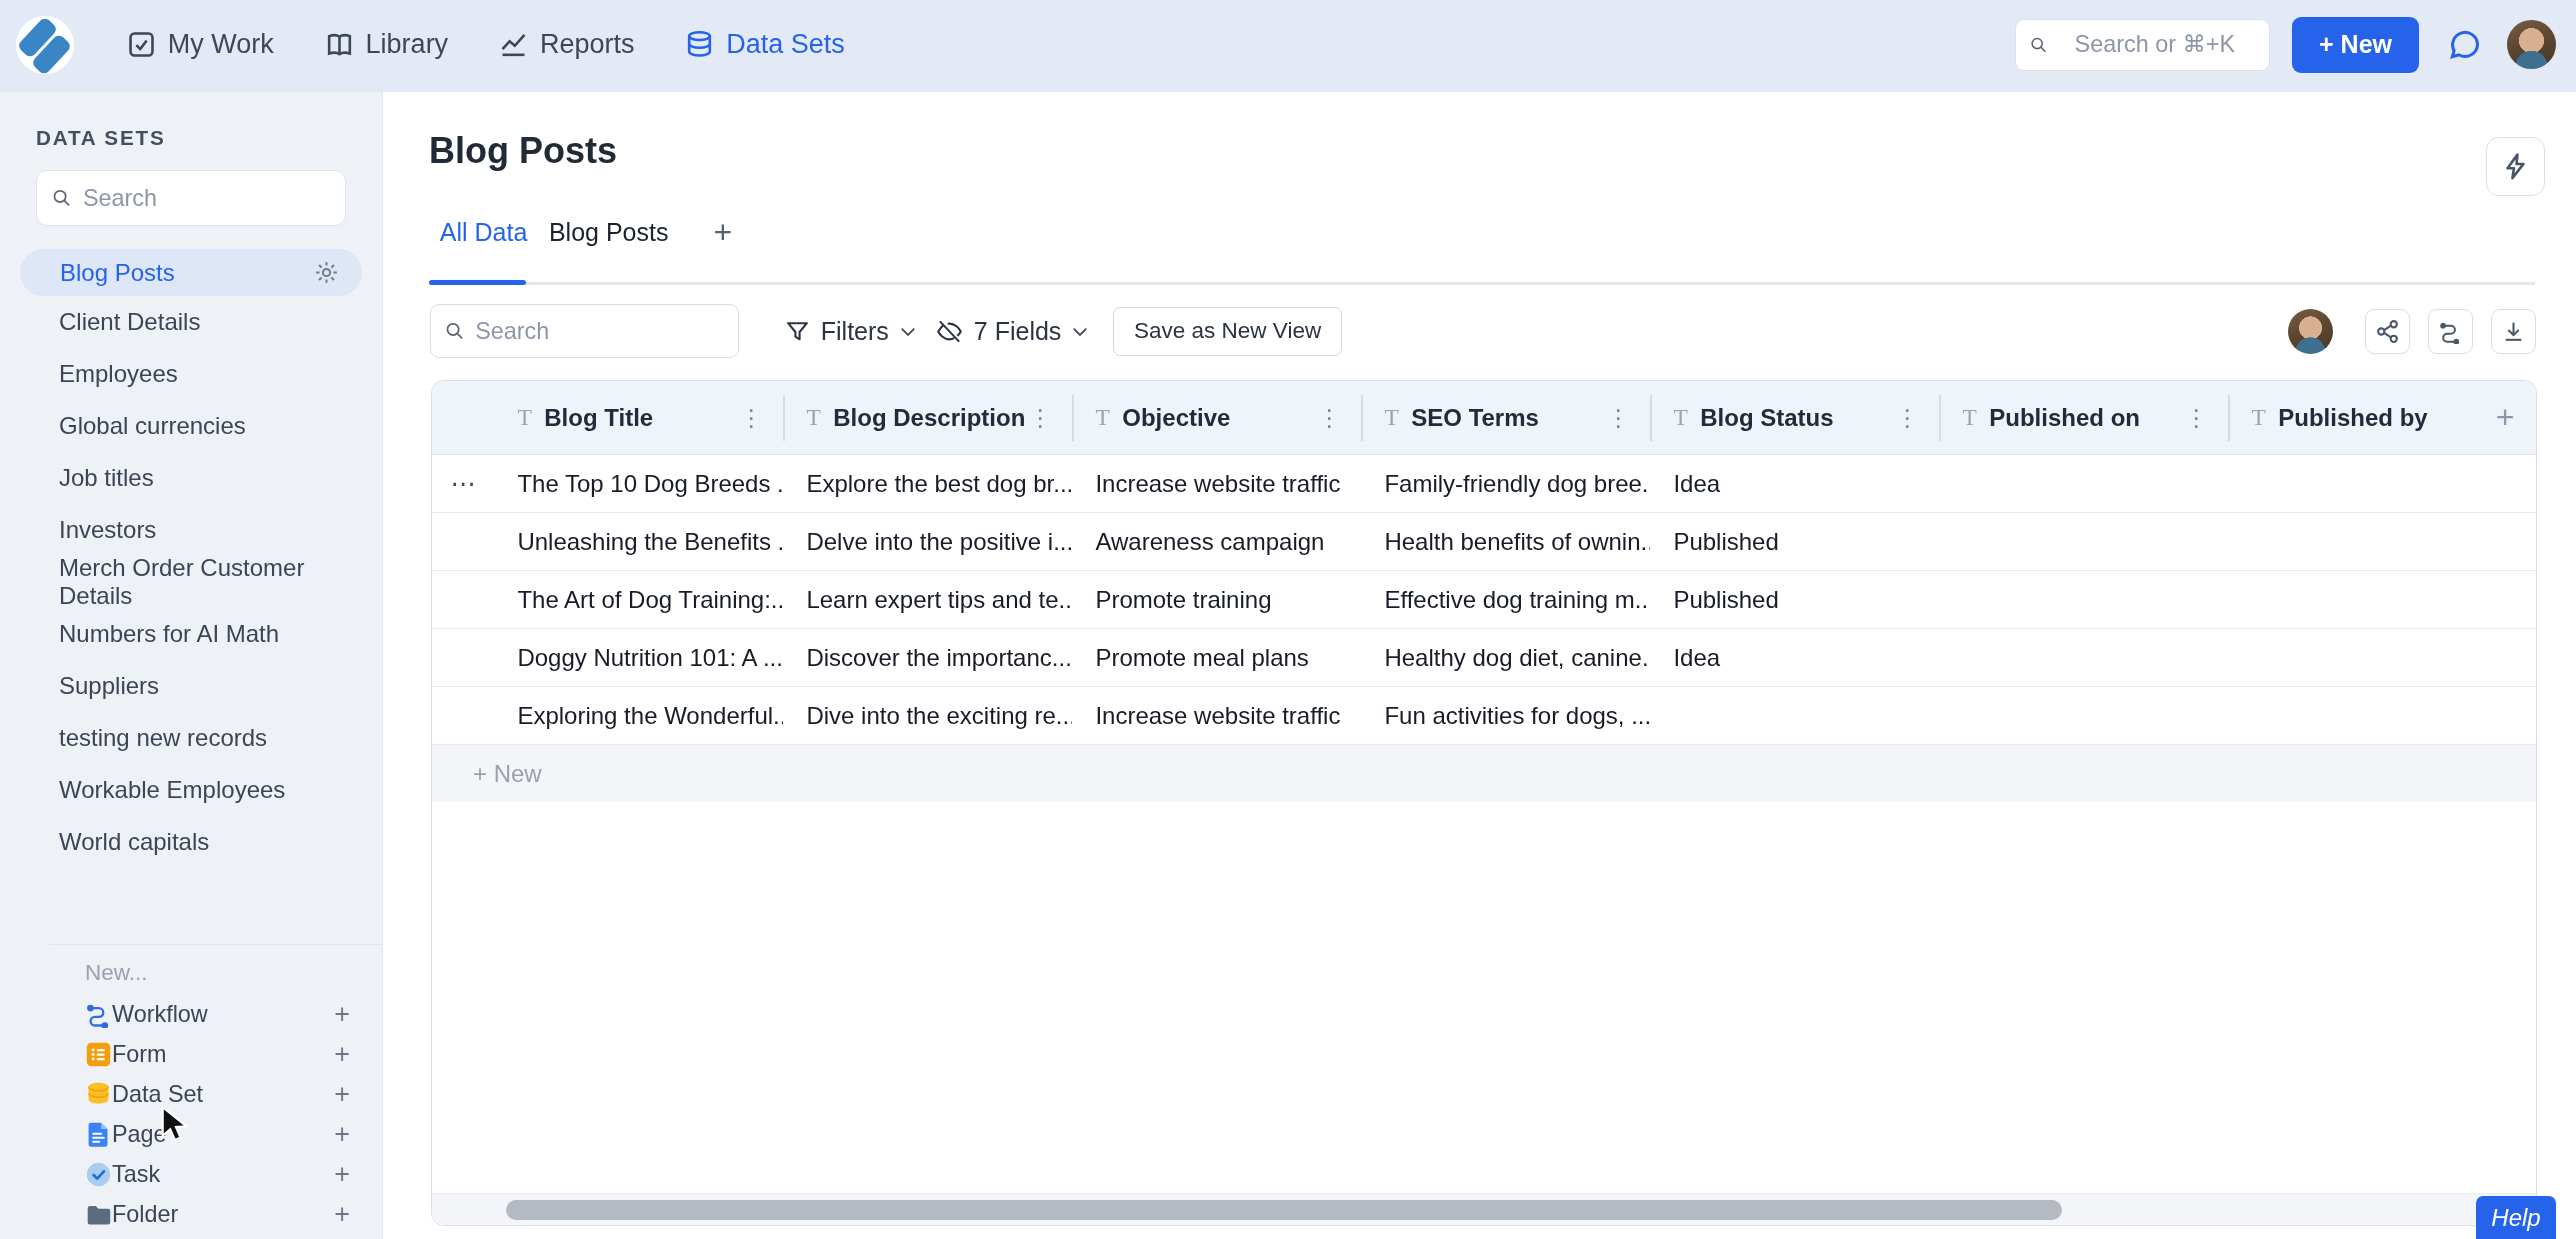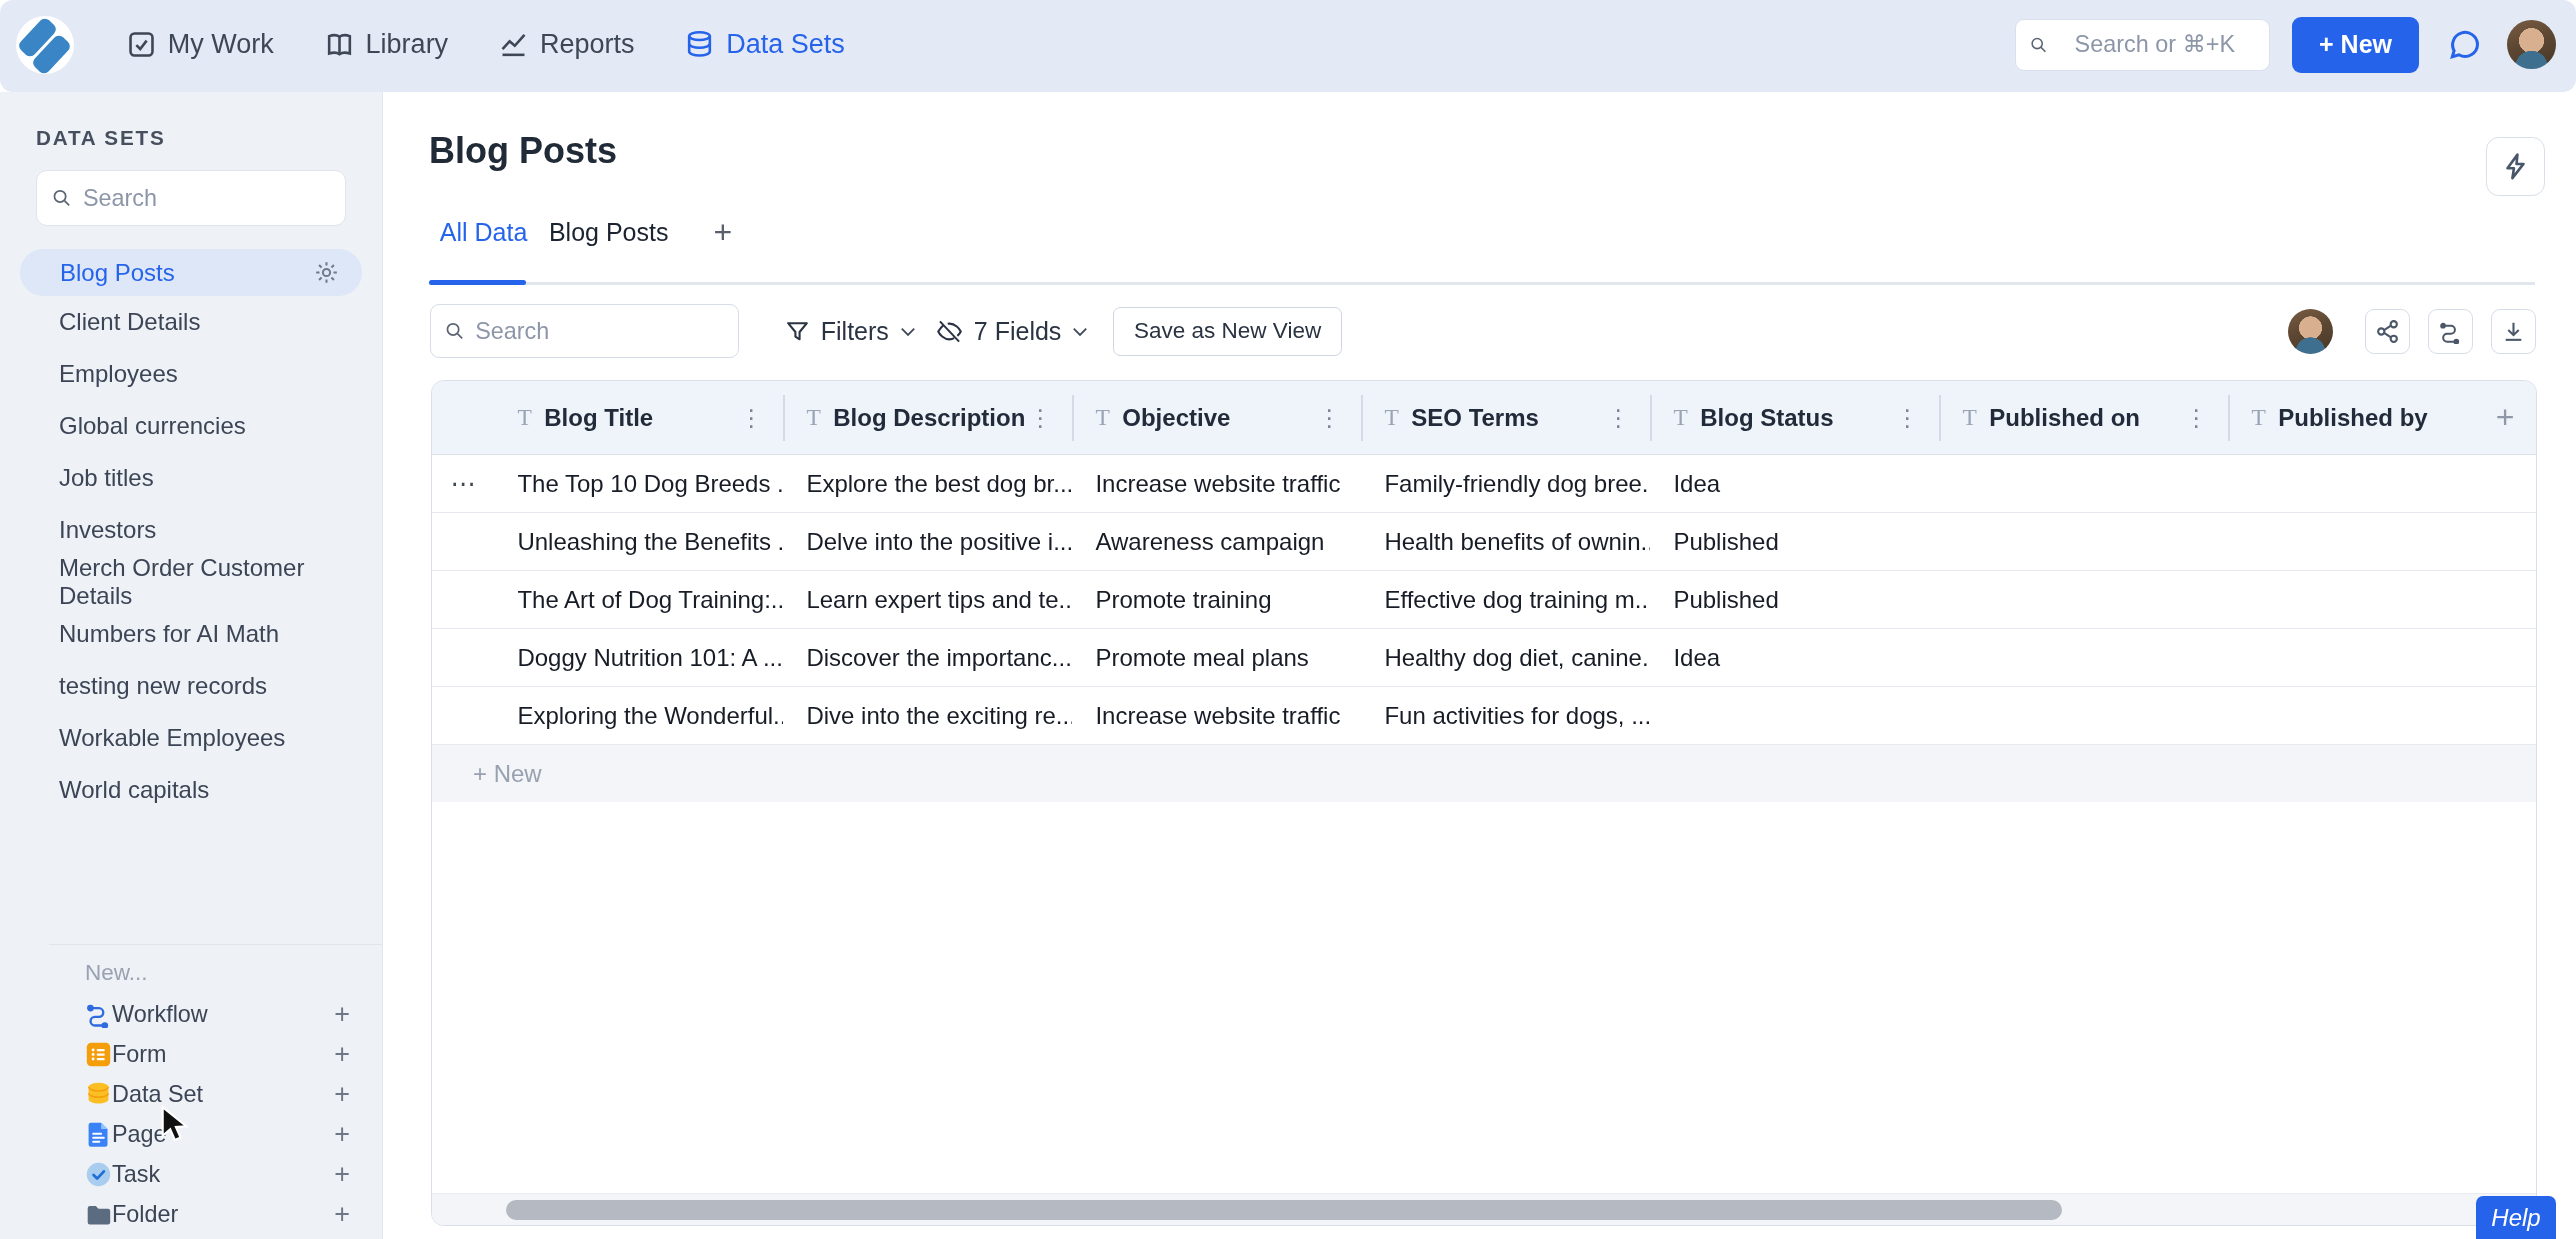--- a/index.html
+++ b/index.html
@@ -1,21 +1,21 @@
 <!DOCTYPE html>
 <html style="font-size:14.4px"><head>
 <meta charset="utf-8">
 <style>
   * { margin:0; padding:0; box-sizing:border-box; }
   html,body { width:2576px; height:1239px; }
   body { font-family:"Liberation Sans","DejaVu Sans",sans-serif; background:#ffffff; color:#1b2230; overflow:hidden; }
   .screen { position:relative; width:2576px; height:1239px; background:#fff; overflow:hidden; }
 
   
-  .topnav { position:absolute; left:0; top:0; width:2576px; height:92px; background:#e4e9f6; display:flex; align-items:center; padding:0 20px 3px 16px;border-radius:13px; }
+  .topnav { position:absolute; left:0; top:0; width:2576px; height:92px; background:#e4e9f6; display:flex; align-items:center; padding:0 20px 3px 16px; }
   .logo { width:58px; height:58px; border-radius:50%; background:#fff; position:relative; overflow:hidden; flex:0 0 58px; margin-right:52px; }
   .logo i { position:absolute; display:block; background:#3a85c6; border-radius:6.3px; }
   .logo i.p1 { width:41px; height:19px; left:0.9px;  top:12.6px; transform:rotate(-47deg); }
   .logo i.p2 { width:41px; height:19px; left:15.3px; top:29px; transform:rotate(-47deg); }
   .nav-item { display:flex; align-items:center; gap:10.8px; margin-right:50px; font-size:27px; font-weight:500; color:#3e4756; cursor:pointer; }
   .nav-item svg { stroke:#3e4756; }
   .nav-item.active { color:#2563eb; }
   .nav-item.active svg { stroke:#2563eb; }
   .tn-spacer { margin-left:auto; }
   .tn-search { width:255px; height:52px; background:#fff; border:0.9px solid #d9dfec; border-radius:9px; display:flex; align-items:center; padding:0 12.6px;gap:16px; }
@@ -187,20 +187,23 @@
           <span>Job titles</span>
         </div>
       <div class="sb-item">
           <span>Investors</span>
         </div>
       <div class="sb-item">
           <span>Merch Order Customer Details</span>
         </div>
       <div class="sb-item">
           <span>Numbers for AI Math</span>
+        </div>
+      <div class="sb-item">
+          <span>Suppliers</span>
         </div>
       <div class="sb-item">
           <span>testing new records</span>
         </div>
       <div class="sb-item">
           <span>Workable Employees</span>
         </div>
       <div class="sb-item">
           <span>World capitals</span>
         </div>

